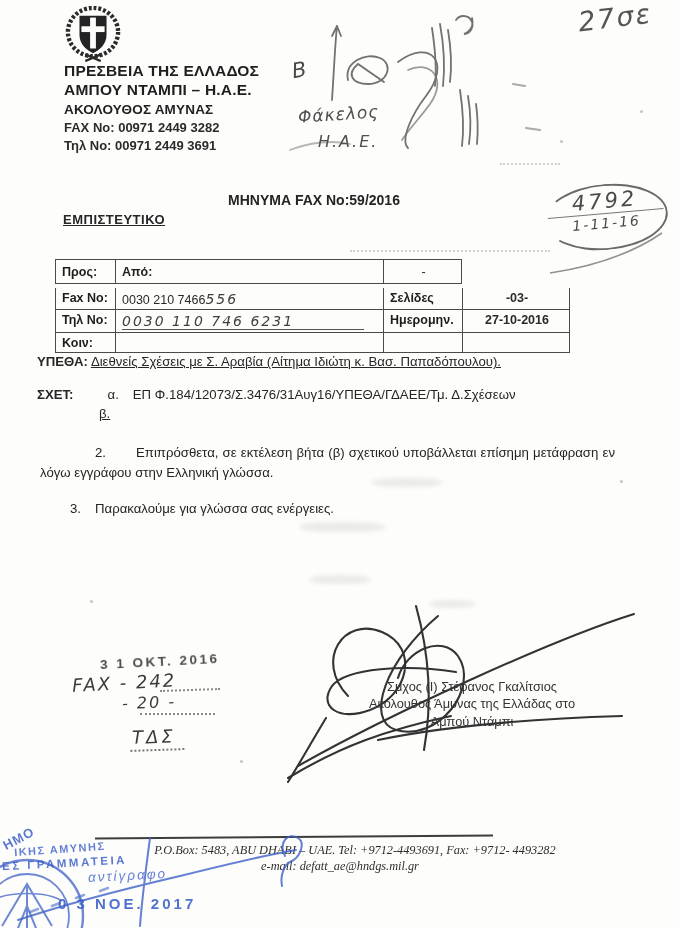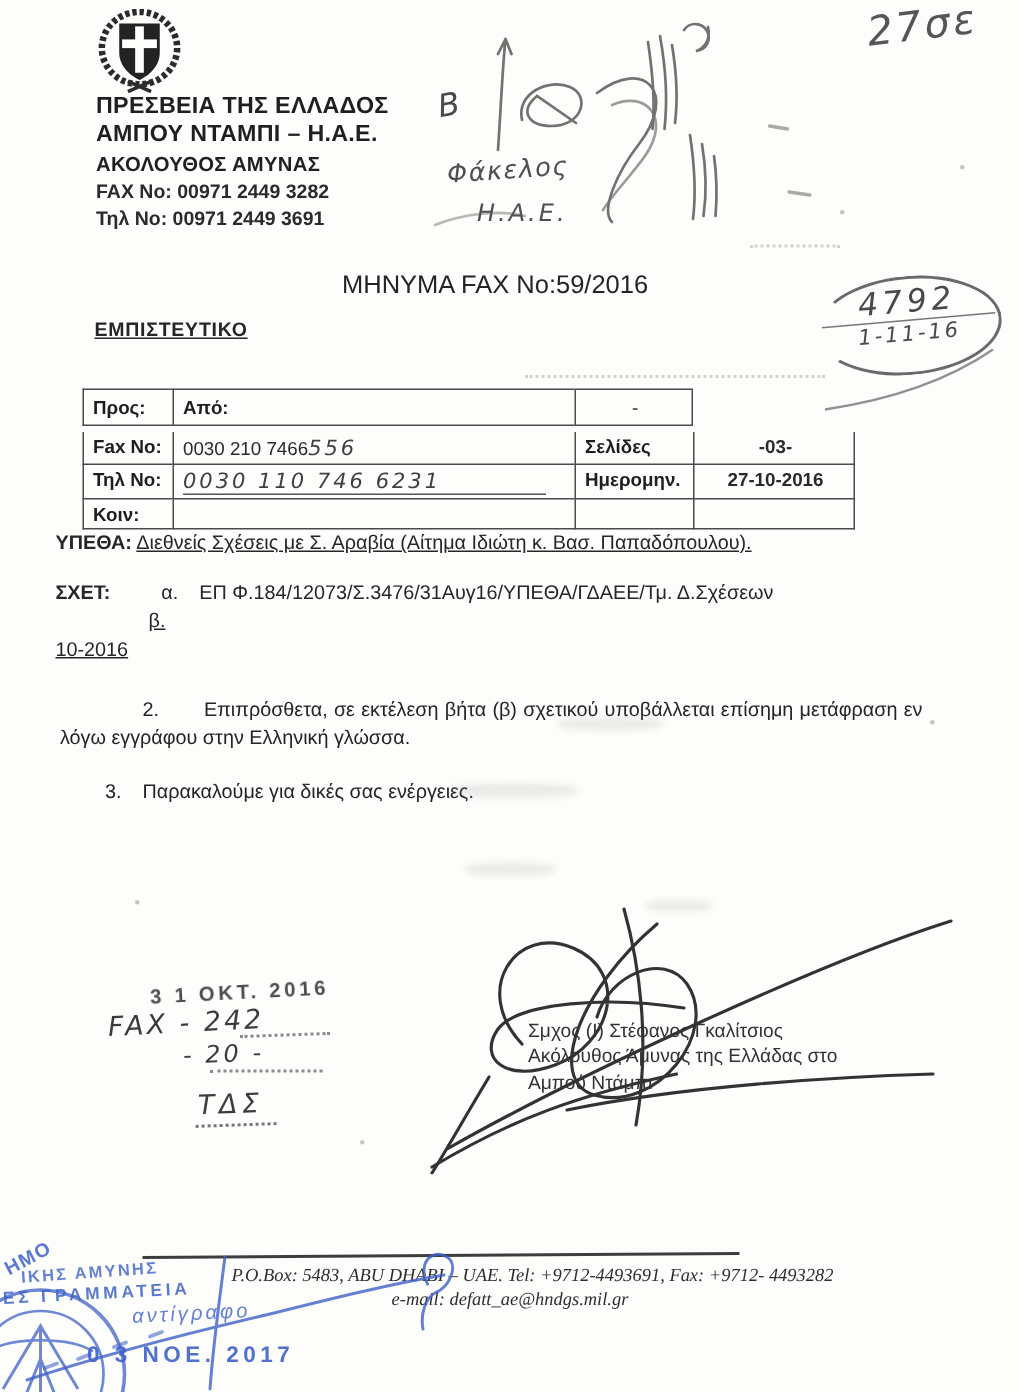--- a/index.html
+++ b/index.html
@@ -26,21 +26,21 @@
   
   .circle-stamp{
     left:544px; top:184px; width:120px; height:62px;
     border:2px solid #6a6a6a; border-radius:50%;
     transform:rotate(-5deg); text-align:center;
     border-left-color:transparent;
   }
   .circle-stamp .num{display:block; font-size:21px; margin-top:3px; letter-spacing:3px; color:#4a4a4a;}
   .circle-stamp .date{display:block; font-size:14px; letter-spacing:2px; border-top:1.5px solid #777; margin:0 2px; padding-top:1px; color:#4a4a4a;}
   
-  .fax-title{left:228px; top:180px; font-weight:normal; font-size:17px; color:#242424;}
+  .fax-title{left:228px; top:192px; font-weight:bold; font-size:14px; color:#242424;}
   .classif{left:63px; top:212px; font-weight:bold; font-size:13px; text-decoration:underline; letter-spacing:.5px;}
   
   .ftable{left:55px; top:259px; width:515px; font-size:12.5px;}
   .trow{display:grid; grid-template-columns:60px 268px 79px 108px;}
   .tcell{border:1.4px solid #4a4a4a; border-right:none; padding:3px 4px 2px 6px; min-height:14px;}
   .tcell:last-child{border-right:1.4px solid #4a4a4a;}
   .trow + .trow .tcell{border-top:none;}
   .block1{margin-bottom:4px;}
   .block1 .tcell{padding-top:5px; padding-bottom:4px;}
   .tlabel{font-weight:bold; color:#1e1e1e;}
@@ -67,21 +67,21 @@
   
   .rstamp-date{left:100px; top:654px; font-weight:bold; font-size:13.5px; letter-spacing:2.5px; color:#4d4d4d; transform:rotate(-3deg); filter:blur(.3px);}
   .rstamp-fax{left:72px; top:672px; font-size:18px; letter-spacing:2px; transform:rotate(-3deg); color:#3c3c3c;}
   .rstamp-l2{left:122px; top:693px; font-size:16px; letter-spacing:2px; transform:rotate(-2deg); color:#3c3c3c;}
   .rstamp-tds{left:130px; top:726px; font-size:18px; letter-spacing:3px; transform:rotate(-2deg); color:#3c3c3c; border-bottom:2px dotted #777; padding:0 8px 2px 2px;}
   .dotl{border-bottom:2px dotted #8a8a8a; height:1px;}
   .dl1{left:160px; top:688px; width:60px; transform:rotate(-2deg);}
   .dl2{left:140px; top:712px; width:75px;}
   
   .sig-svg{left:286px; top:598px; width:380px; height:185px;}
-  .sig-text{left:352px; top:678px; width:240px; font-size:12.8px; line-height:1.35; color:#333;}
+  .sig-text{left:352px; top:678px; width:240px; text-align:center; font-size:12.8px; line-height:1.35; color:#333;}
   
   .foot-rule{left:95px; top:836px; width:398px; height:2px; background:#3d3d3d; transform:rotate(-.4deg);}
   .foot{left:0; top:843px; width:680px; text-align:center; font-family:"Liberation Serif","DejaVu Serif",serif; font-style:italic; font-size:12.3px; color:#2e2e2e; line-height:1.3;}
   .foot .f1{display:block; padding-left:30px;}
   .foot .f2{display:block;}
   
   .blue{color:#3f62c8;}
   .bs-t1{left:2px; top:831px; font-weight:bold; font-size:13px; transform:rotate(-28deg); opacity:.85; letter-spacing:1px;}
   .bs-t2{left:14px; top:843px; font-weight:bold; font-size:11px; transform:rotate(-4deg); opacity:.8; letter-spacing:1.5px;}
   .bs-t3{left:2px; top:857px; font-weight:bold; font-size:11.5px; transform:rotate(-3deg); opacity:.85; letter-spacing:2.5px;}
@@ -176,24 +176,23 @@
     </div>
     <div class="refs">
       <div class="rline">
         <span class="lbl">ΣΧΕΤ:</span>
         <span class="a-lbl">α.</span>
         <span>ΕΠ Φ.184/12073/Σ.3476/31Αυγ16/ΥΠΕΘΑ/ΓΔΑΕΕ/Τμ. Δ.Σχέσεων</span>
       </div>
       <div class="rline">
         <span class="b-lbl">β.</span>
       </div>
-      <span class="cont u">10-2016</span>
     </div>
     <p class="para p2"><span class="pnum">2.</span><span>Επιπρόσθετα, σε εκτέλεση βήτα (β) σχετικού υποβάλλεται επίσημη μετάφραση εν λόγω εγγράφου στην Ελληνική γλώσσα.</span></p>
-    <p class="para p3"><span class="pnum">3.</span><span>Παρακαλούμε για δικές σας ενέργειες.</span></p>
+    <p class="para p3"><span class="pnum">3.</span><span>Παρακαλούμε για γλώσσα σας ενέργειες.</span></p>
   </div>
 
   <div class="abs rstamp-date">3 1 ΟΚΤ. 2016</div>
   <div class="abs hand rstamp-fax">FAX - 242</div>
   <div class="abs hand rstamp-l2">- 20 -</div>
   <div class="abs hand rstamp-tds">ΤΔΣ</div>
   <div class="abs dotl dl1"></div>
   <div class="abs dotl dl2"></div>
 
   <svg class="abs sig-svg" viewBox="0 0 380 185" fill="none" stroke="#333" stroke-width="2.1" stroke-linecap="round">

